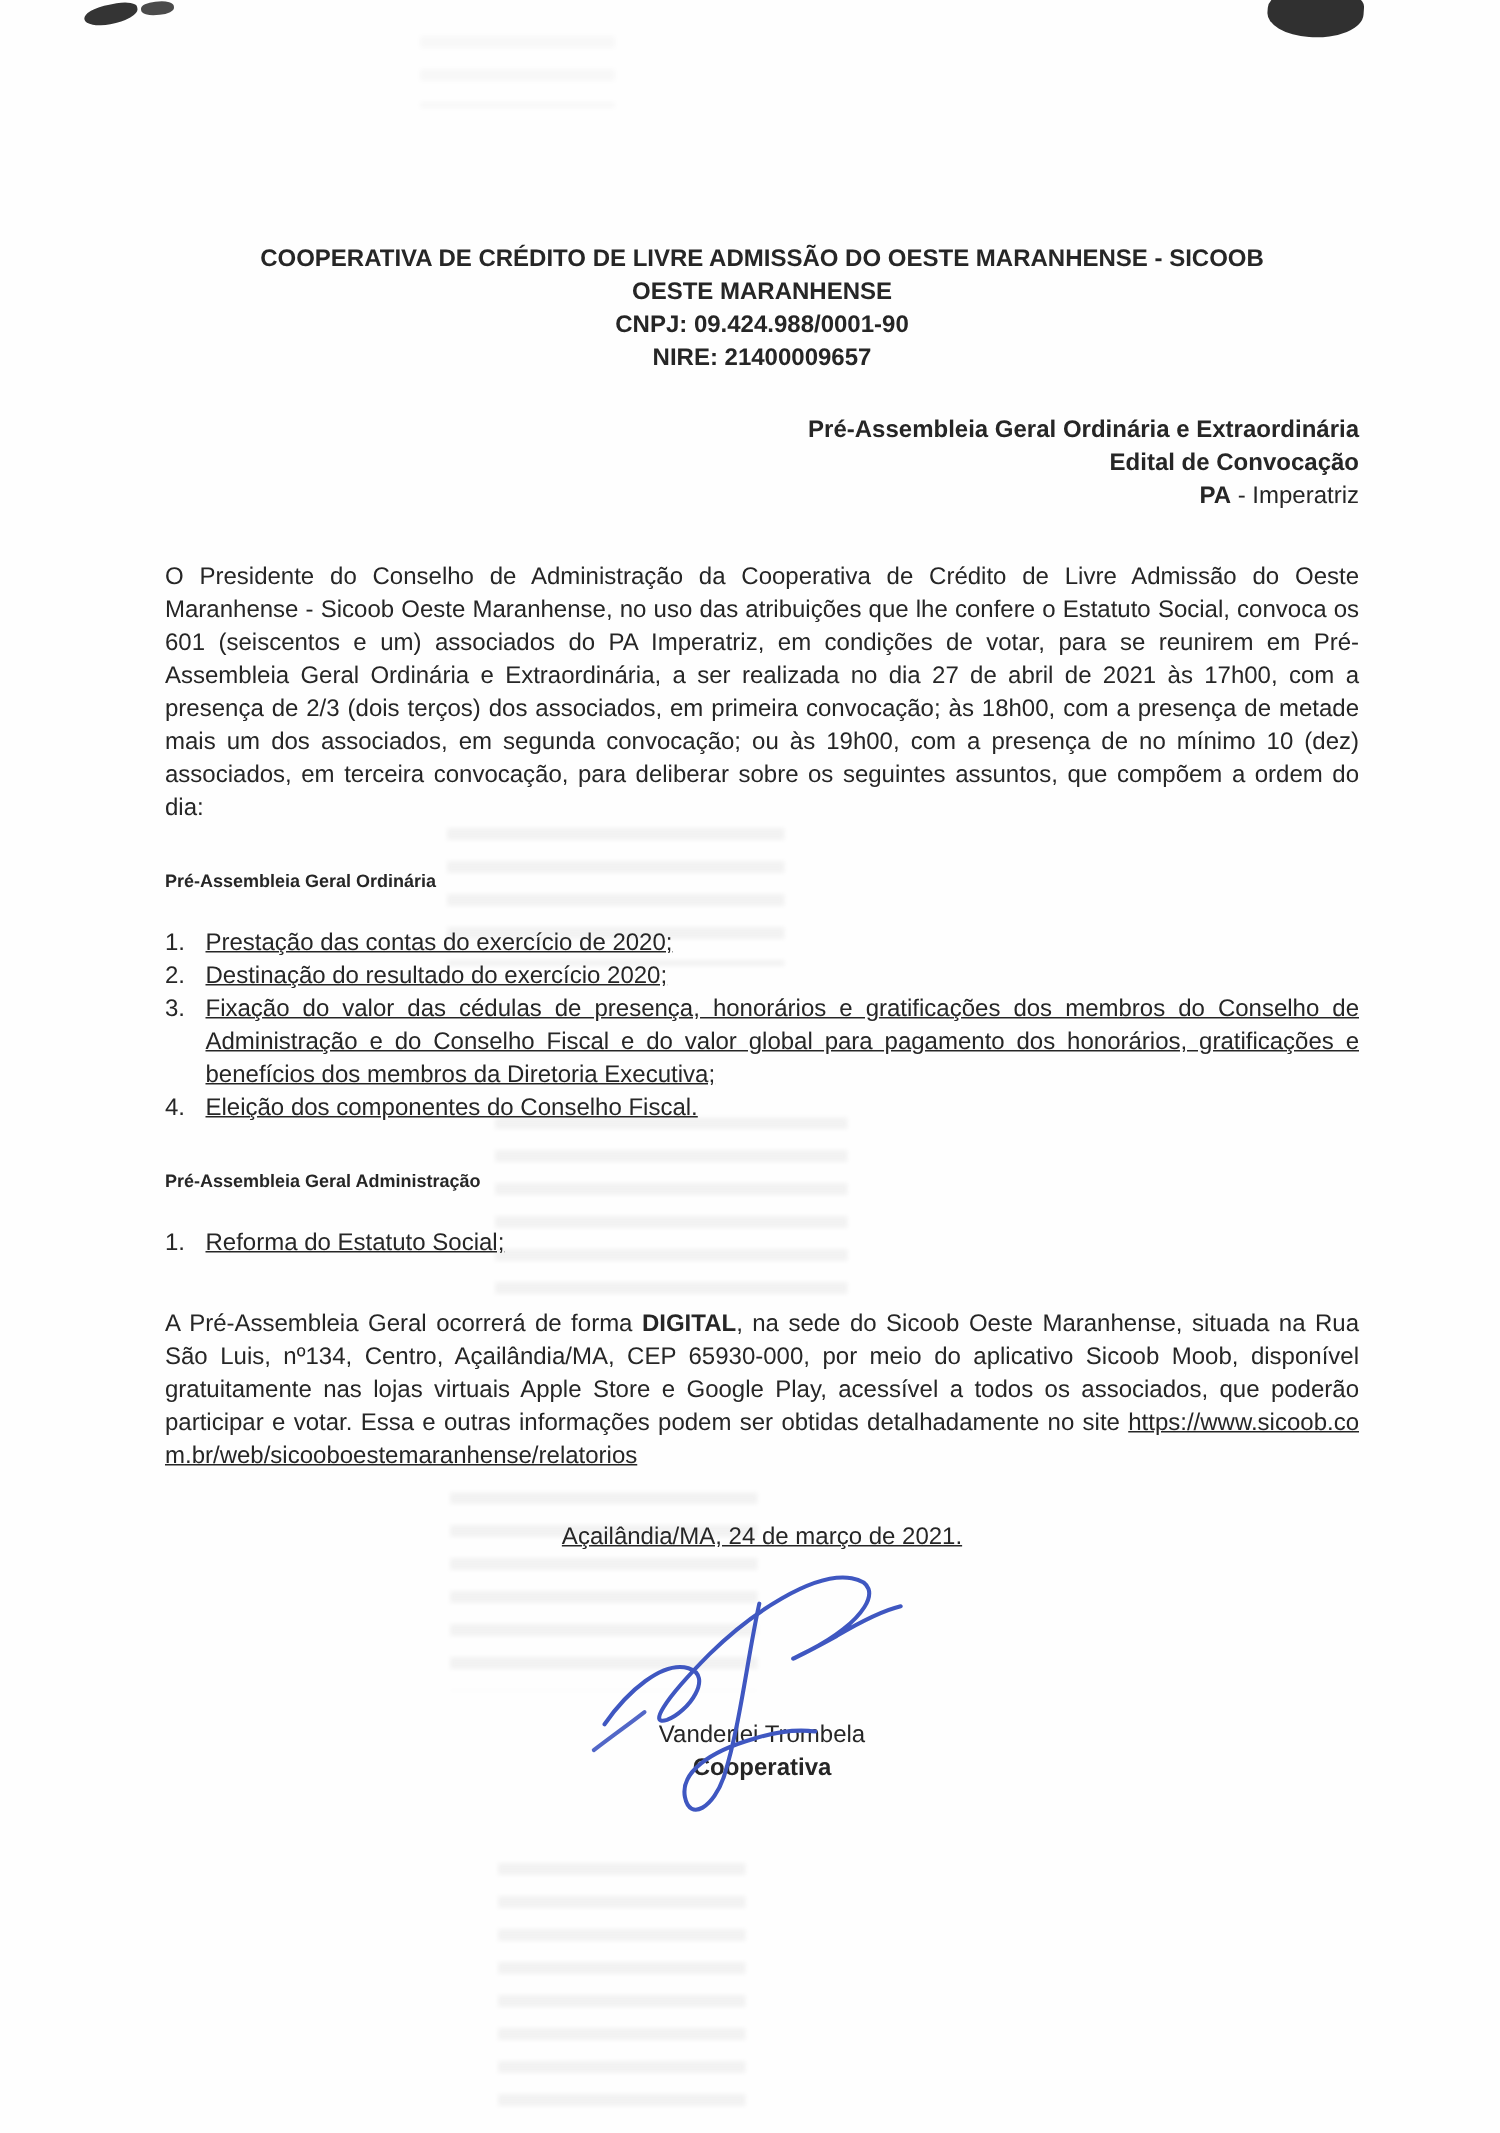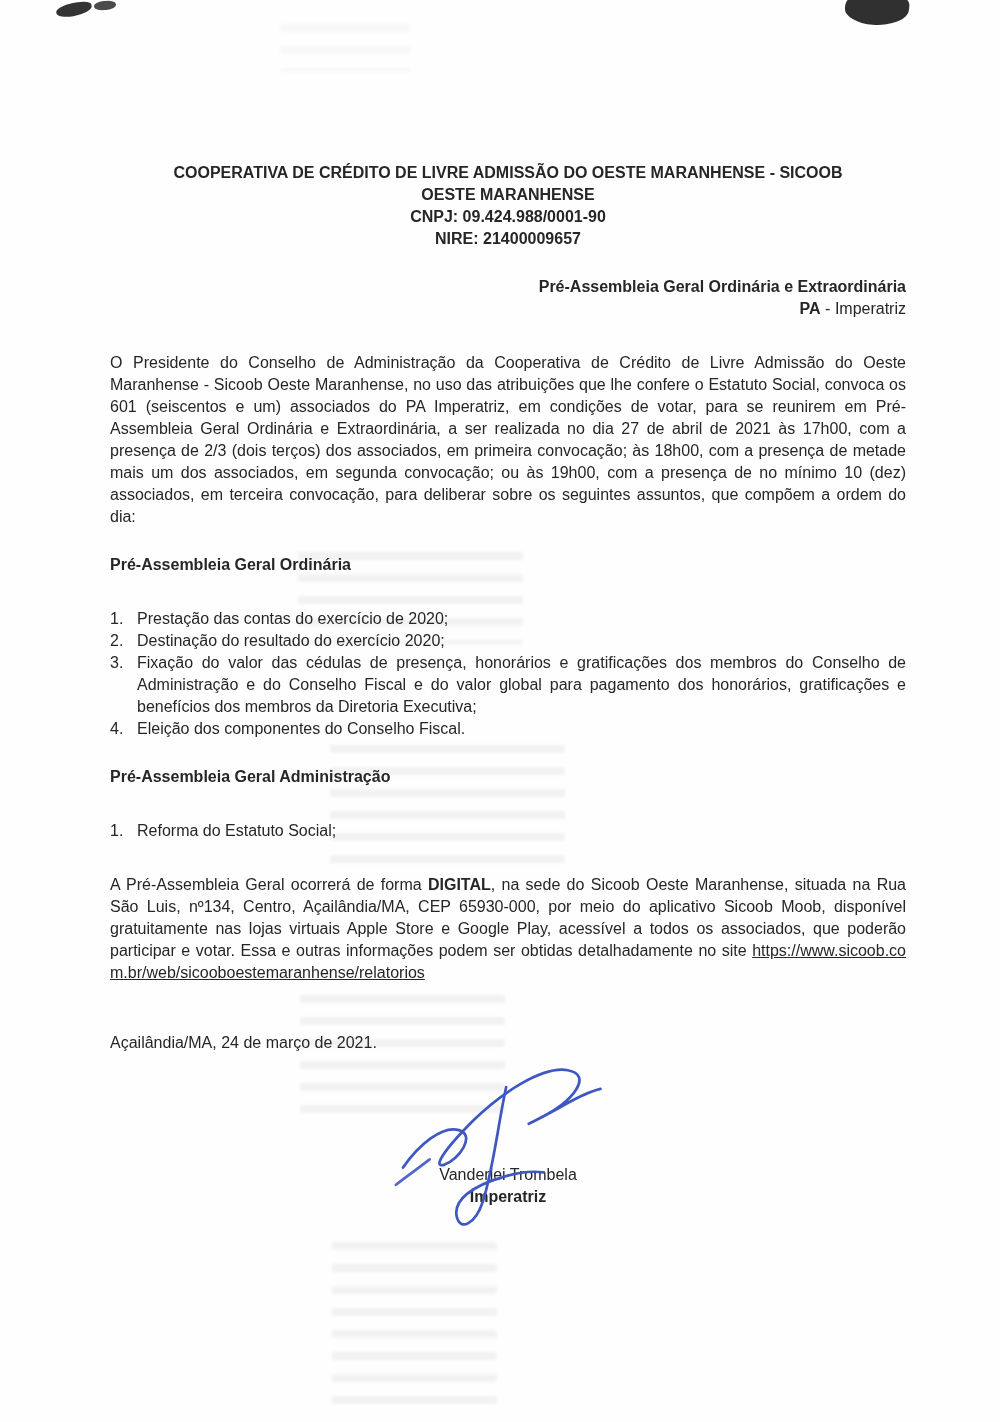--- a/index.html
+++ b/index.html
@@ -33,51 +33,52 @@
   .doc-header div { text-align: center; font-weight: bold; }
 
   .subtitle { margin-top: 26px; }
   .subtitle div { text-align: right; }
   .subtitle .sub1, .subtitle .sub2 { font-weight: bold; }
 
   .para { margin: 32px 0 0 0; text-align: justify; }
 
   .section-heading {
     margin: 26px 0 0 0;
-    font-size: 16px;
+    font-size: 12px;
     font-weight: bold;
     line-height: 22px;
   }
 
   ol.num-list {
-    margin: 32px 0 0 0;
+    margin: 20px 0 0 0;
     padding: 0;
     list-style: none;
     counter-reset: li;
+    text-decoration: underline;
   }
   ol.num-list li {
     position: relative;
     padding-left: 27px;
     text-align: justify;
     counter-increment: li;
   }
   ol.num-list li::before {
     content: counter(li) ".";
     position: absolute;
     left: 0;
     top: 0;
   }
 
   .doc-link {
     color: #262626;
     text-decoration: underline;
     word-break: break-all;
   }
 
-  .dateline { margin: 48px 0 0 0; text-align: left; }
+  .dateline { margin: 32px 0 0 0; text-align: center; text-decoration: underline; }
 
   .sign-block {
     position: relative;
     margin: 20px auto 0 auto;
     padding-top: 90px;
     width: 320px;
     text-align: center;
   }
   .sign-name { line-height: 22px; }
   .sign-role { line-height: 22px; font-weight: bold; }
@@ -136,20 +137,21 @@
 
     <header class="doc-header">
       <div>COOPERATIVA DE CRÉDITO DE LIVRE ADMISSÃO DO OESTE MARANHENSE - SICOOB</div>
       <div>OESTE MARANHENSE</div>
       <div>CNPJ: 09.424.988/0001-90</div>
       <div>NIRE: 21400009657</div>
     </header>
 
     <div class="subtitle">
       <div class="sub1">Pré-Assembleia Geral Ordinária e Extraordinária</div>
+      <div class="sub2">Edital de Convocação</div>
       <div><span class="bold">PA</span><span> - Imperatriz</span></div>
     </div>
 
     <p class="para justify">O Presidente do Conselho de Administração da Cooperativa de Crédito de Livre Admissão do Oeste Maranhense - Sicoob Oeste Maranhense, no uso das atribuições que lhe confere o Estatuto Social, convoca os 601 (seiscentos e um) associados do PA Imperatriz, em condições de votar, para se reunirem em Pré-Assembleia Geral Ordinária e Extraordinária, a ser realizada no dia 27 de abril de 2021 às 17h00, com a presença de 2/3 (dois terços) dos associados, em primeira convocação; às 18h00, com a presença de metade mais um dos associados, em segunda convocação; ou às 19h00, com a presença de no mínimo 10 (dez) associados, em terceira convocação, para deliberar sobre os seguintes assuntos, que compõem a ordem do dia:</p>
 
     <h3 class="section-heading">Pré-Assembleia Geral Ordinária</h3>
 
     <ol class="num-list">
       <li>Prestação das contas do exercício de 2020;</li>
       <li>Destinação do resultado do exercício 2020;</li>
@@ -167,17 +169,17 @@
 
     <p class="dateline">Açailândia/MA, 24 de março de 2021.</p>
 
     <div class="sign-block">
       <svg class="signature-ink" viewBox="0 0 230 170" fill="none" stroke="#3f57c1" stroke-width="2.6" stroke-linecap="round" stroke-linejoin="round">
         <path d="M 10 112 C 22 104, 32 98, 44 90" opacity="0.9"></path>
         <path d="M 18 96 C 34 76, 58 58, 74 64 C 90 70, 72 92, 58 96 C 46 99, 56 84, 88 56 C 116 32, 158 8, 182 14 C 206 20, 186 44, 152 58 C 130 67, 144 62, 170 50 C 186 42, 200 36, 212 34"></path>
         <path d="M 122 26 C 112 60, 104 104, 92 134 C 84 154, 68 162, 66 146 C 64 130, 84 118, 112 112 C 128 108, 142 108, 152 110"></path>
       </svg>
       <div class="sign-name">Vanderlei Trombela</div>
-      <div class="sign-role">Imperatriz</div>
+      <div class="sign-role">Cooperativa</div>
     </div>
 
   </div>
 </div>
 
 </body></html>

